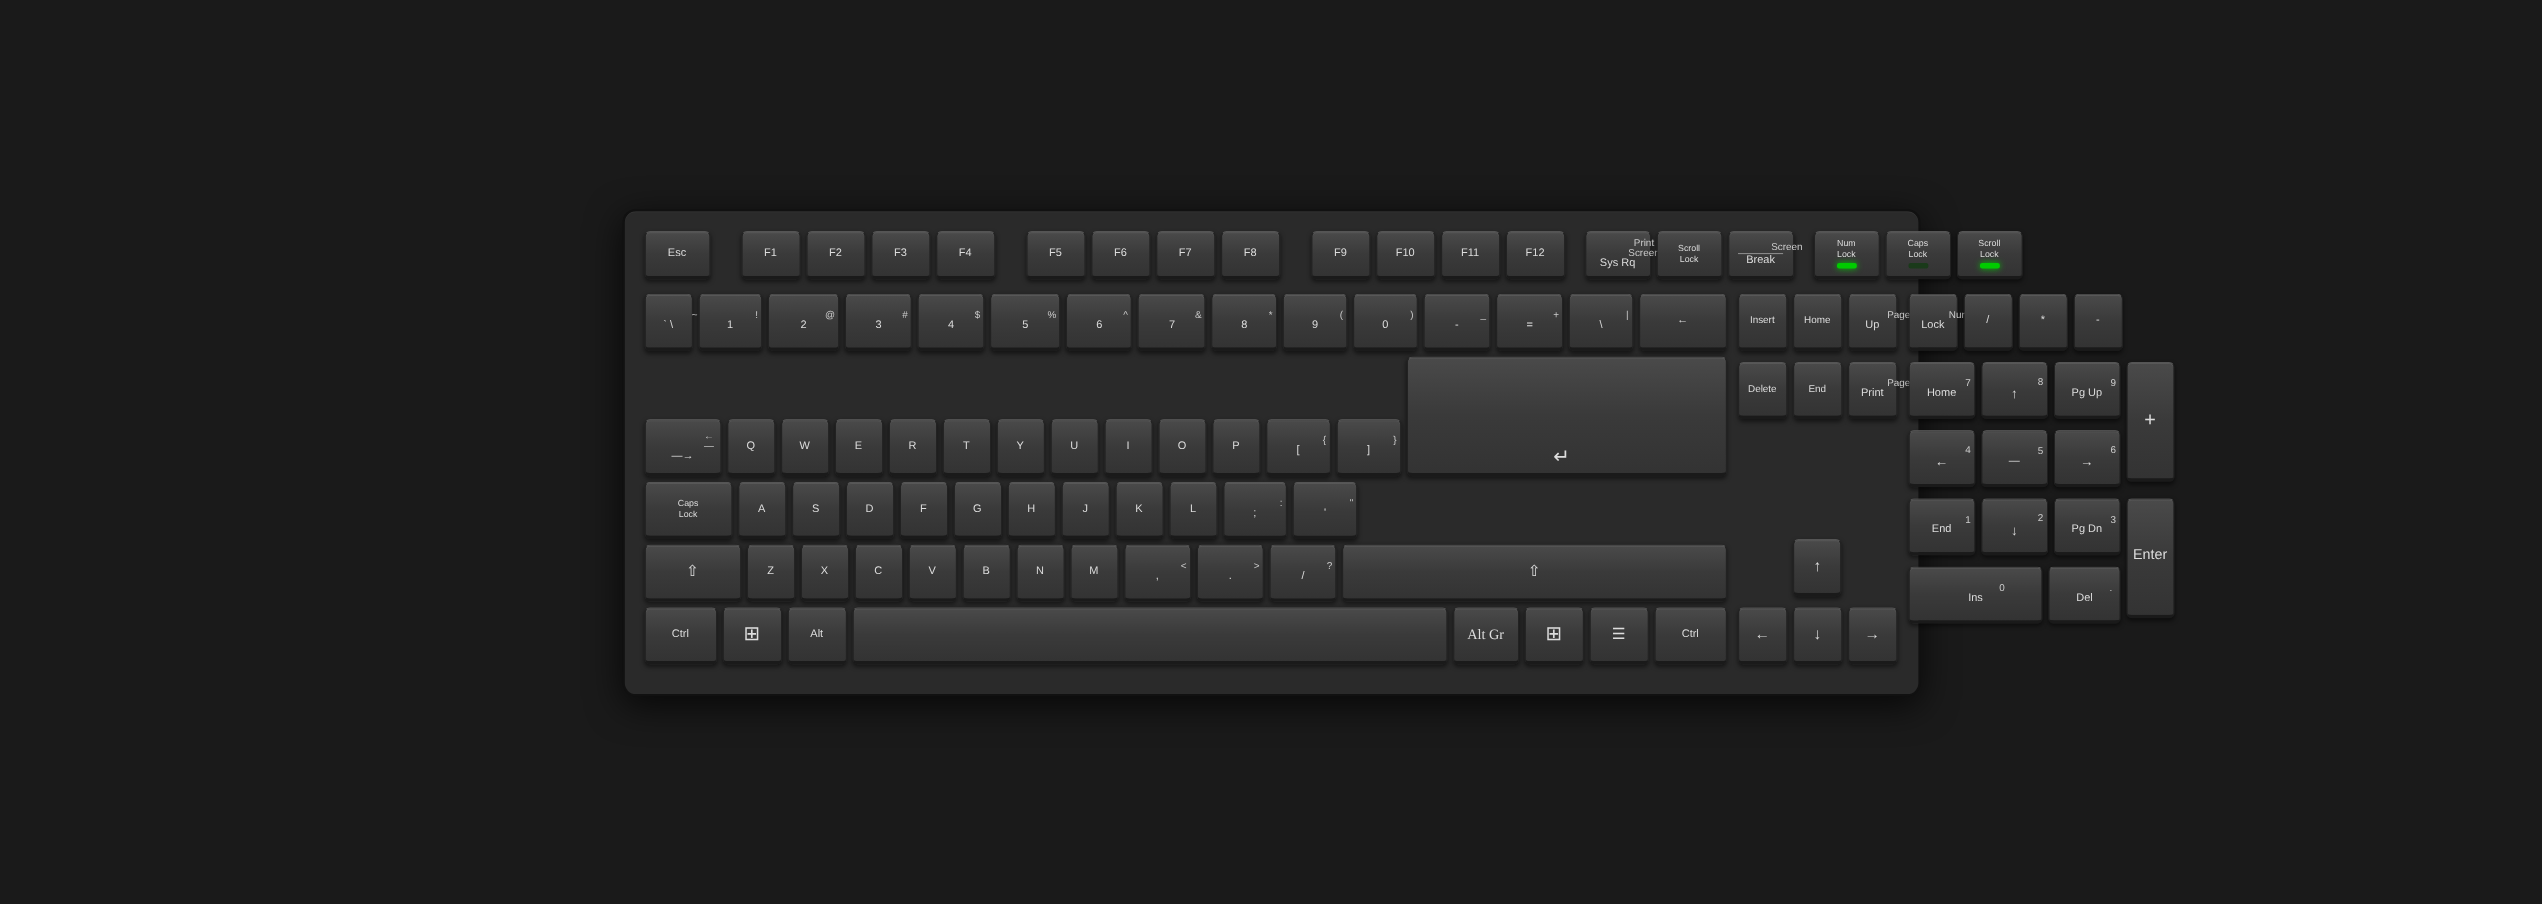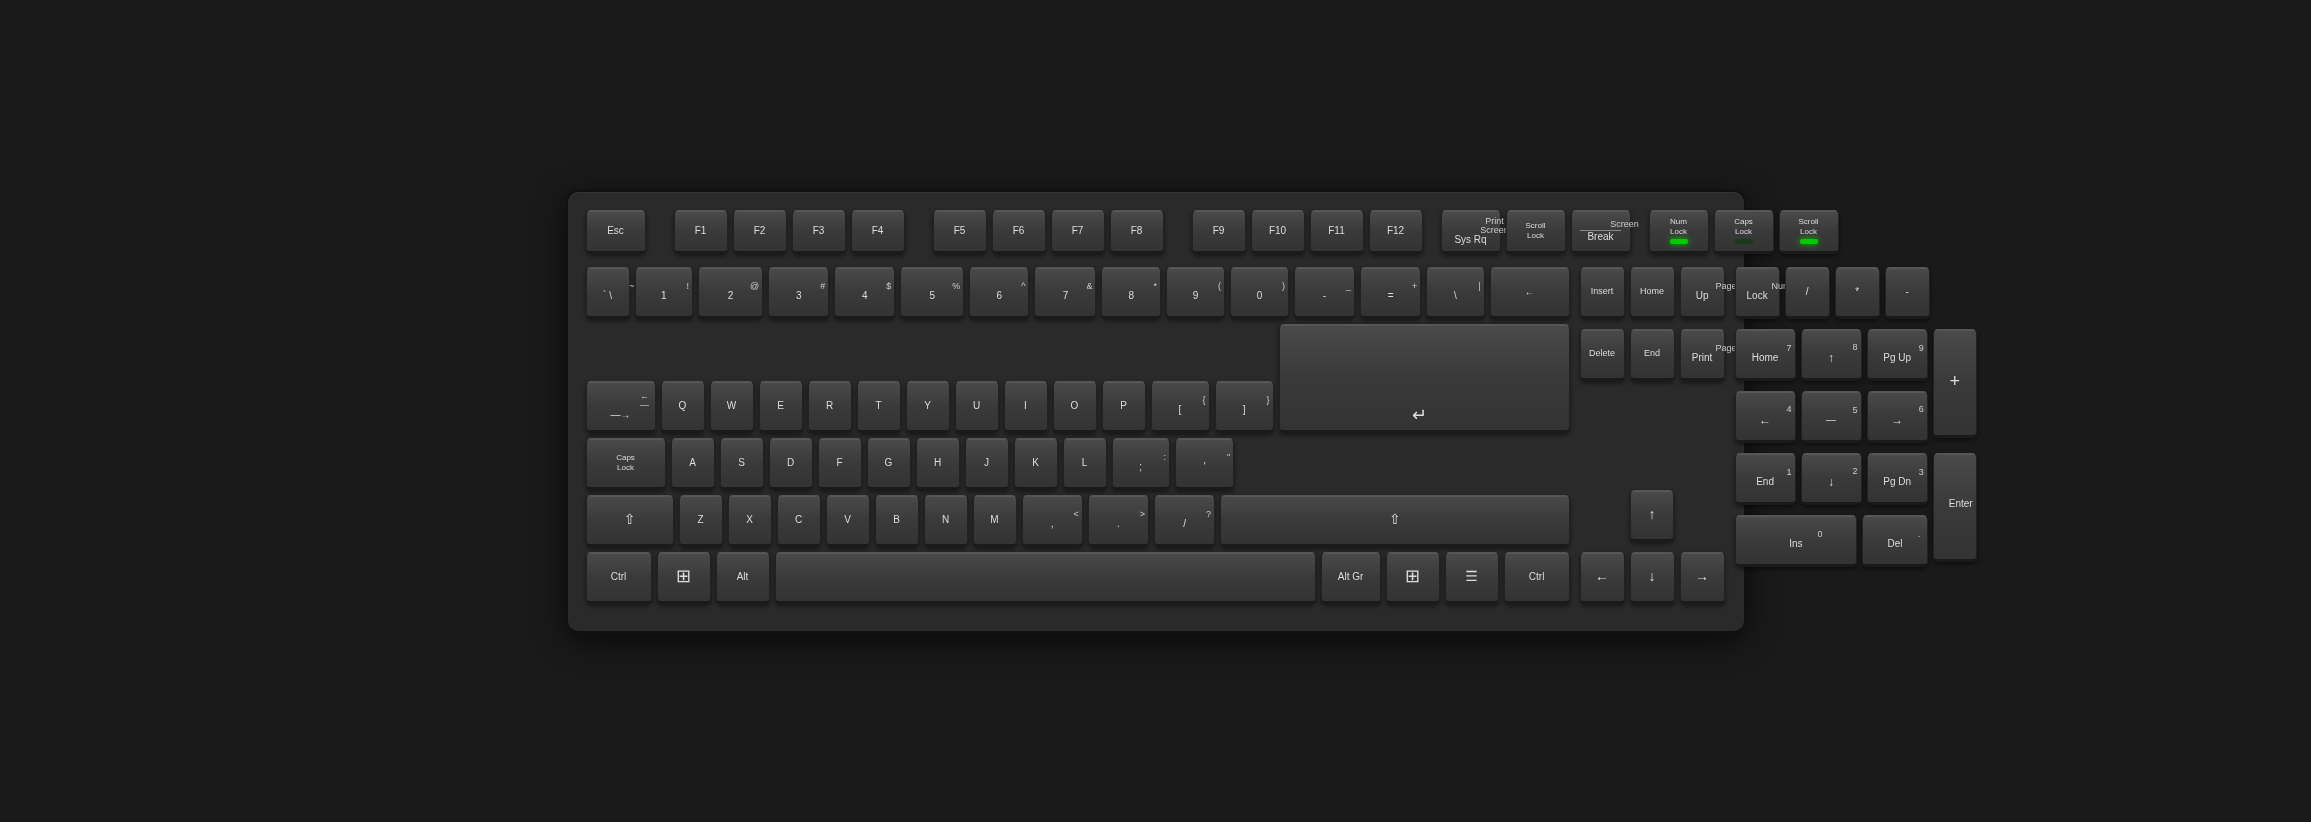--- a/index.html
+++ b/index.html
@@ -408,21 +408,21 @@
         </div>
         <div class="key win-key" style="font-size:18px;">
           <span>⊞</span>
         </div>
         <div class="key alt-key" style="font-size:10px;">
           <span>Alt</span>
         </div>
         <div class="key space-key" style="flex:1;">
           <span></span>
         </div>
-        <div class="key alt-key" style="font-size:10px;min-width:60px;width:60px;">
+        <div class="key alt-key" style="font-size:13px;min-width:60px;width:60px;font-family:Liberation Serif, serif;">
           <span>Alt Gr</span>
         </div>
         <div class="key win-key" style="font-size:18px;">
           <span>⊞</span>
         </div>
         <div class="key menu-key" style="font-size:14px;">
           <span>☰</span>
         </div>
         <div class="key ctrl-key" style="font-size:10px;">
           <span>Ctrl</span>
@@ -556,21 +556,21 @@
             <div class="key" style="flex:2;font-size:9px;">
               <span class="top-char">0</span>
               <span class="bot-char">Ins</span>
             </div>
             <div class="key" style="flex:1;font-size:9px;">
               <span class="top-char">.</span>
               <span class="bot-char">Del</span>
             </div>
           </div>
         </div>
-        <div class="key numpad-enter" style="width:44px;min-width:44px;height:109px;font-size:10px;">
+        <div class="key numpad-enter" style="width:44px;min-width:44px;height:109px;font-size:13px;align-items:center;">
           <span>Enter</span>
         </div>
       </div>
 
     </div>
 
   </div>
 
 </div>
 

